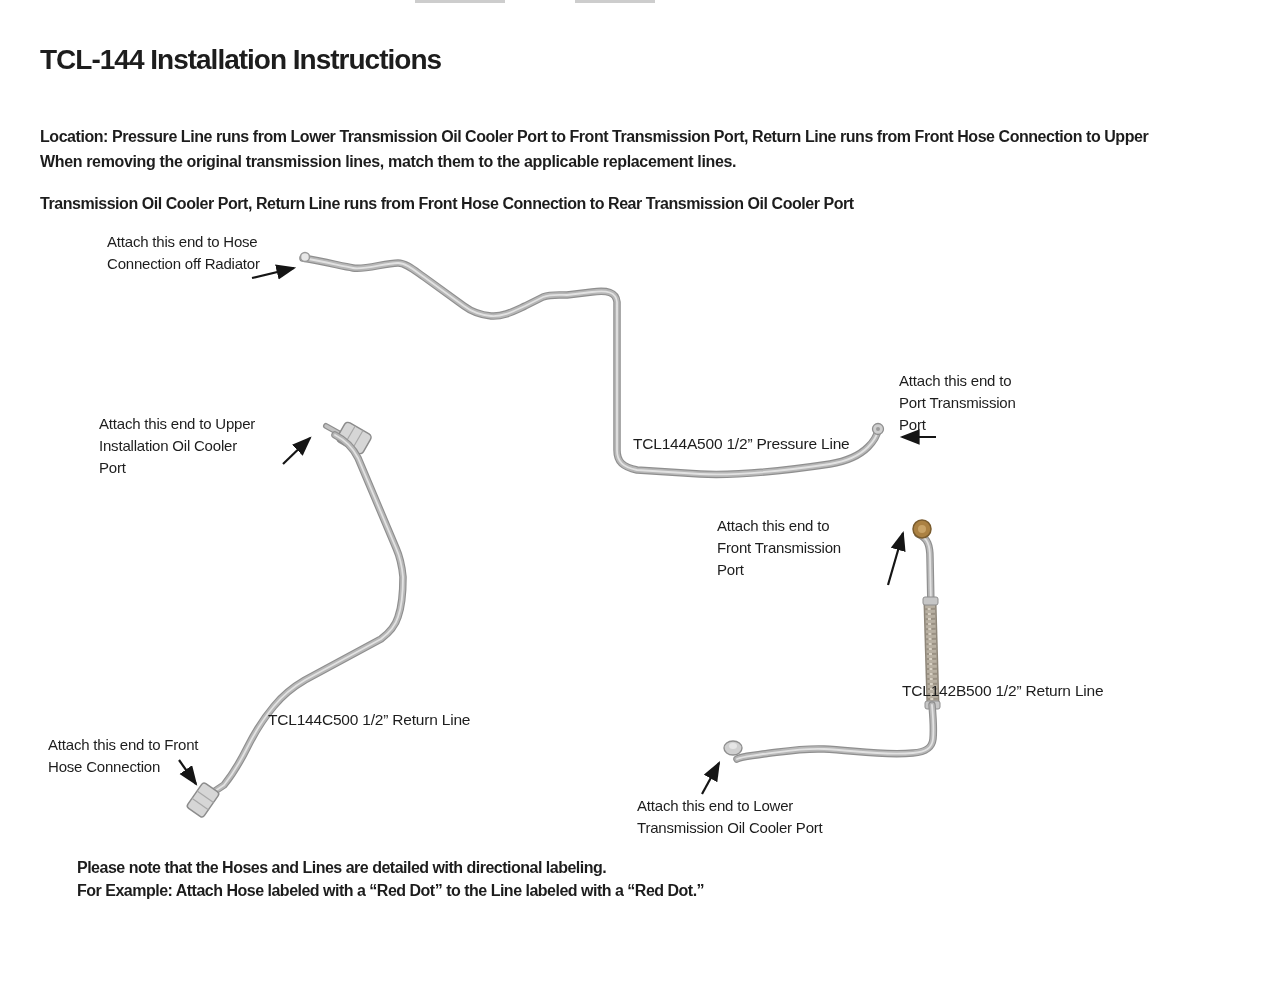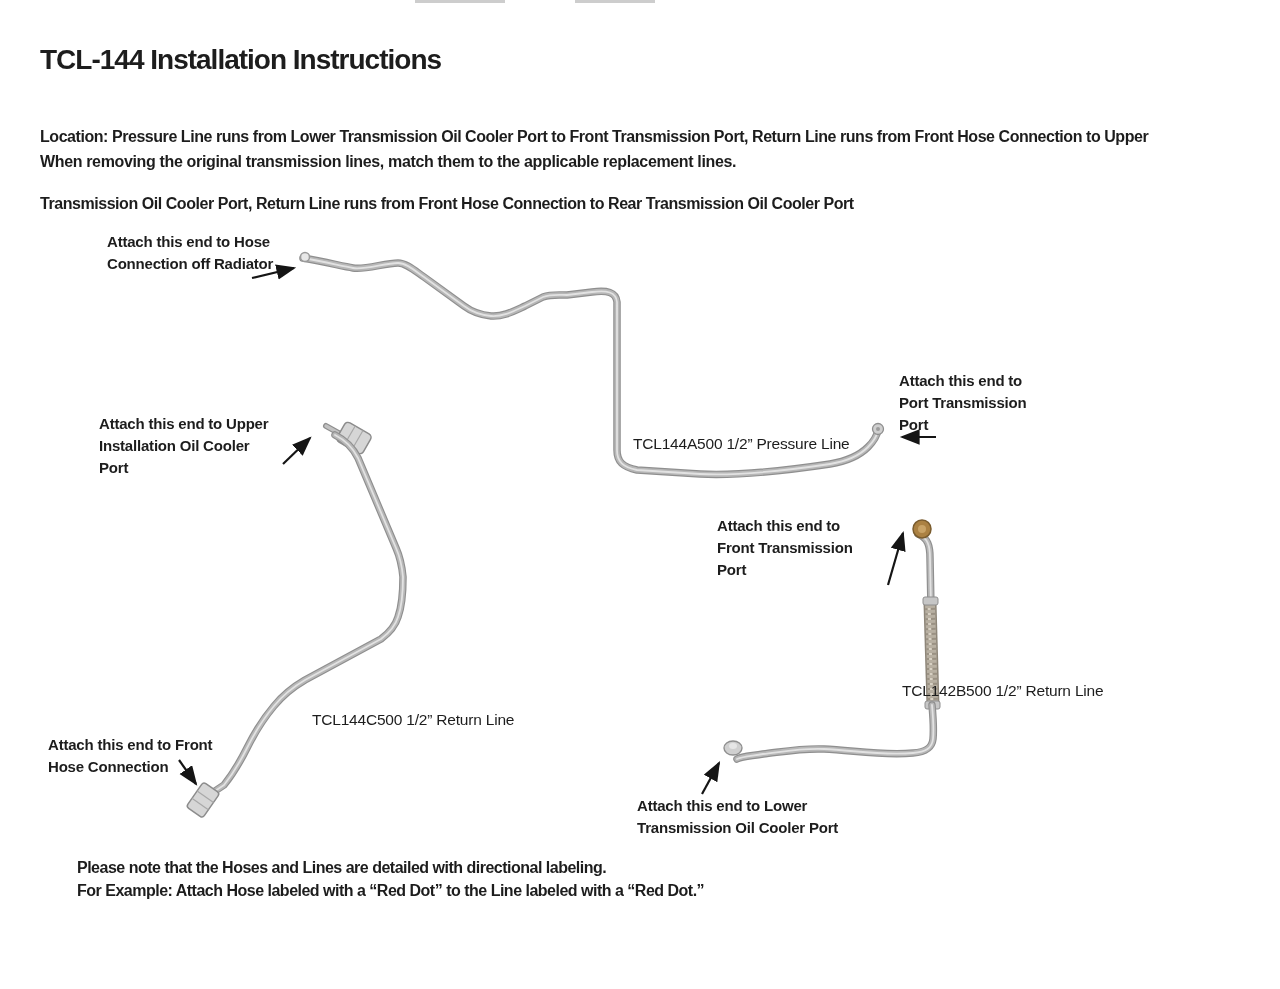--- a/index.html
+++ b/index.html
@@ -5,21 +5,21 @@
   html, body { margin:0; padding:0; background:#ffffff; }
   .page {
     position:relative; width:1192px; height:989px; background:#ffffff;
     font-family:"Liberation Sans", sans-serif; color:#1d1d1d; overflow:hidden;
   }
   .abs { position:absolute; }
   .top-bar { position:absolute; top:0; height:3px; background:#cdcdcd; }
   .title { font-size:28px; font-weight:700; letter-spacing:-1px; white-space:nowrap; }
   .loc-line { font-size:16px; font-weight:700; letter-spacing:-0.45px; line-height:24px; white-space:nowrap;margin-top:43px; }
   .removal { font-size:16px; font-weight:700; letter-spacing:-0.35px; white-space:nowrap; }
-  .callout { font-size:15px; font-weight:700; letter-spacing:-0.2px; line-height:22px; white-space:nowrap; }
+  .callout { font-size:15px; font-weight:400; letter-spacing:-0.2px; line-height:22px; white-space:nowrap; }
   .plabel { font-size:15.5px; font-weight:400; letter-spacing:-0.2px; white-space:nowrap; }
   .footer-note { font-size:16px; font-weight:700; letter-spacing:-0.5px; line-height:23px; white-space:nowrap; }
   svg.diagram { position:absolute; left:0; top:0; width:1280px; height:989px; }
   .t1 { fill:none; stroke:#8f8f8f; stroke-width:7.5; stroke-linecap:round; stroke-linejoin:round; }
   .t2 { fill:none; stroke:#b7b7b7; stroke-width:5.2; stroke-linecap:round; stroke-linejoin:round; }
   .t3 { fill:none; stroke:#e2e2e2; stroke-width:1.8; stroke-linecap:round; stroke-linejoin:round; }
   .s1 { fill:none; stroke:#8f8f8f; stroke-width:6; stroke-linecap:round; }
   .s2 { fill:none; stroke:#c2c2c2; stroke-width:3.4; stroke-linecap:round; }
   .b1 { fill:none; stroke:#8e8679; stroke-width:13; stroke-linecap:butt; }
   .b2 { fill:none; stroke:#b8b0a2; stroke-width:10; stroke-linecap:butt; }
@@ -133,21 +133,21 @@
     <div>Attach this end to Front</div>
     <div>Hose Connection</div>
   </div>
 
   <div class="abs callout" style="left:613px; top:795px;margin-left:24px;">
     <div>Attach this end to Lower</div>
     <div>Transmission Oil Cooler Port</div>
   </div>
 
   <div class="abs plabel" style="left:633px; top:435px;">TCL144A500 1/2” Pressure Line</div>
-  <div class="abs plabel" style="left:268px; top:711px;margin-left:44px;">TCL144C500 1/2” Return Line</div>
+  <div class="abs plabel" style="left:268px; top:711px;">TCL144C500 1/2” Return Line</div>
   <div class="abs plabel" style="left:902px; top:682px;">TCL142B500 1/2” Return Line</div>
 
   <div class="abs" style="left:77px; top:856px;">
     <div class="footer-note">Please note that the Hoses and Lines are detailed with directional labeling.</div>
     <div class="footer-note">For Example: Attach Hose labeled with a “Red Dot” to the Line labeled with a “Red Dot.”</div>
   </div>
 
 </div>
 
 </body></html>

